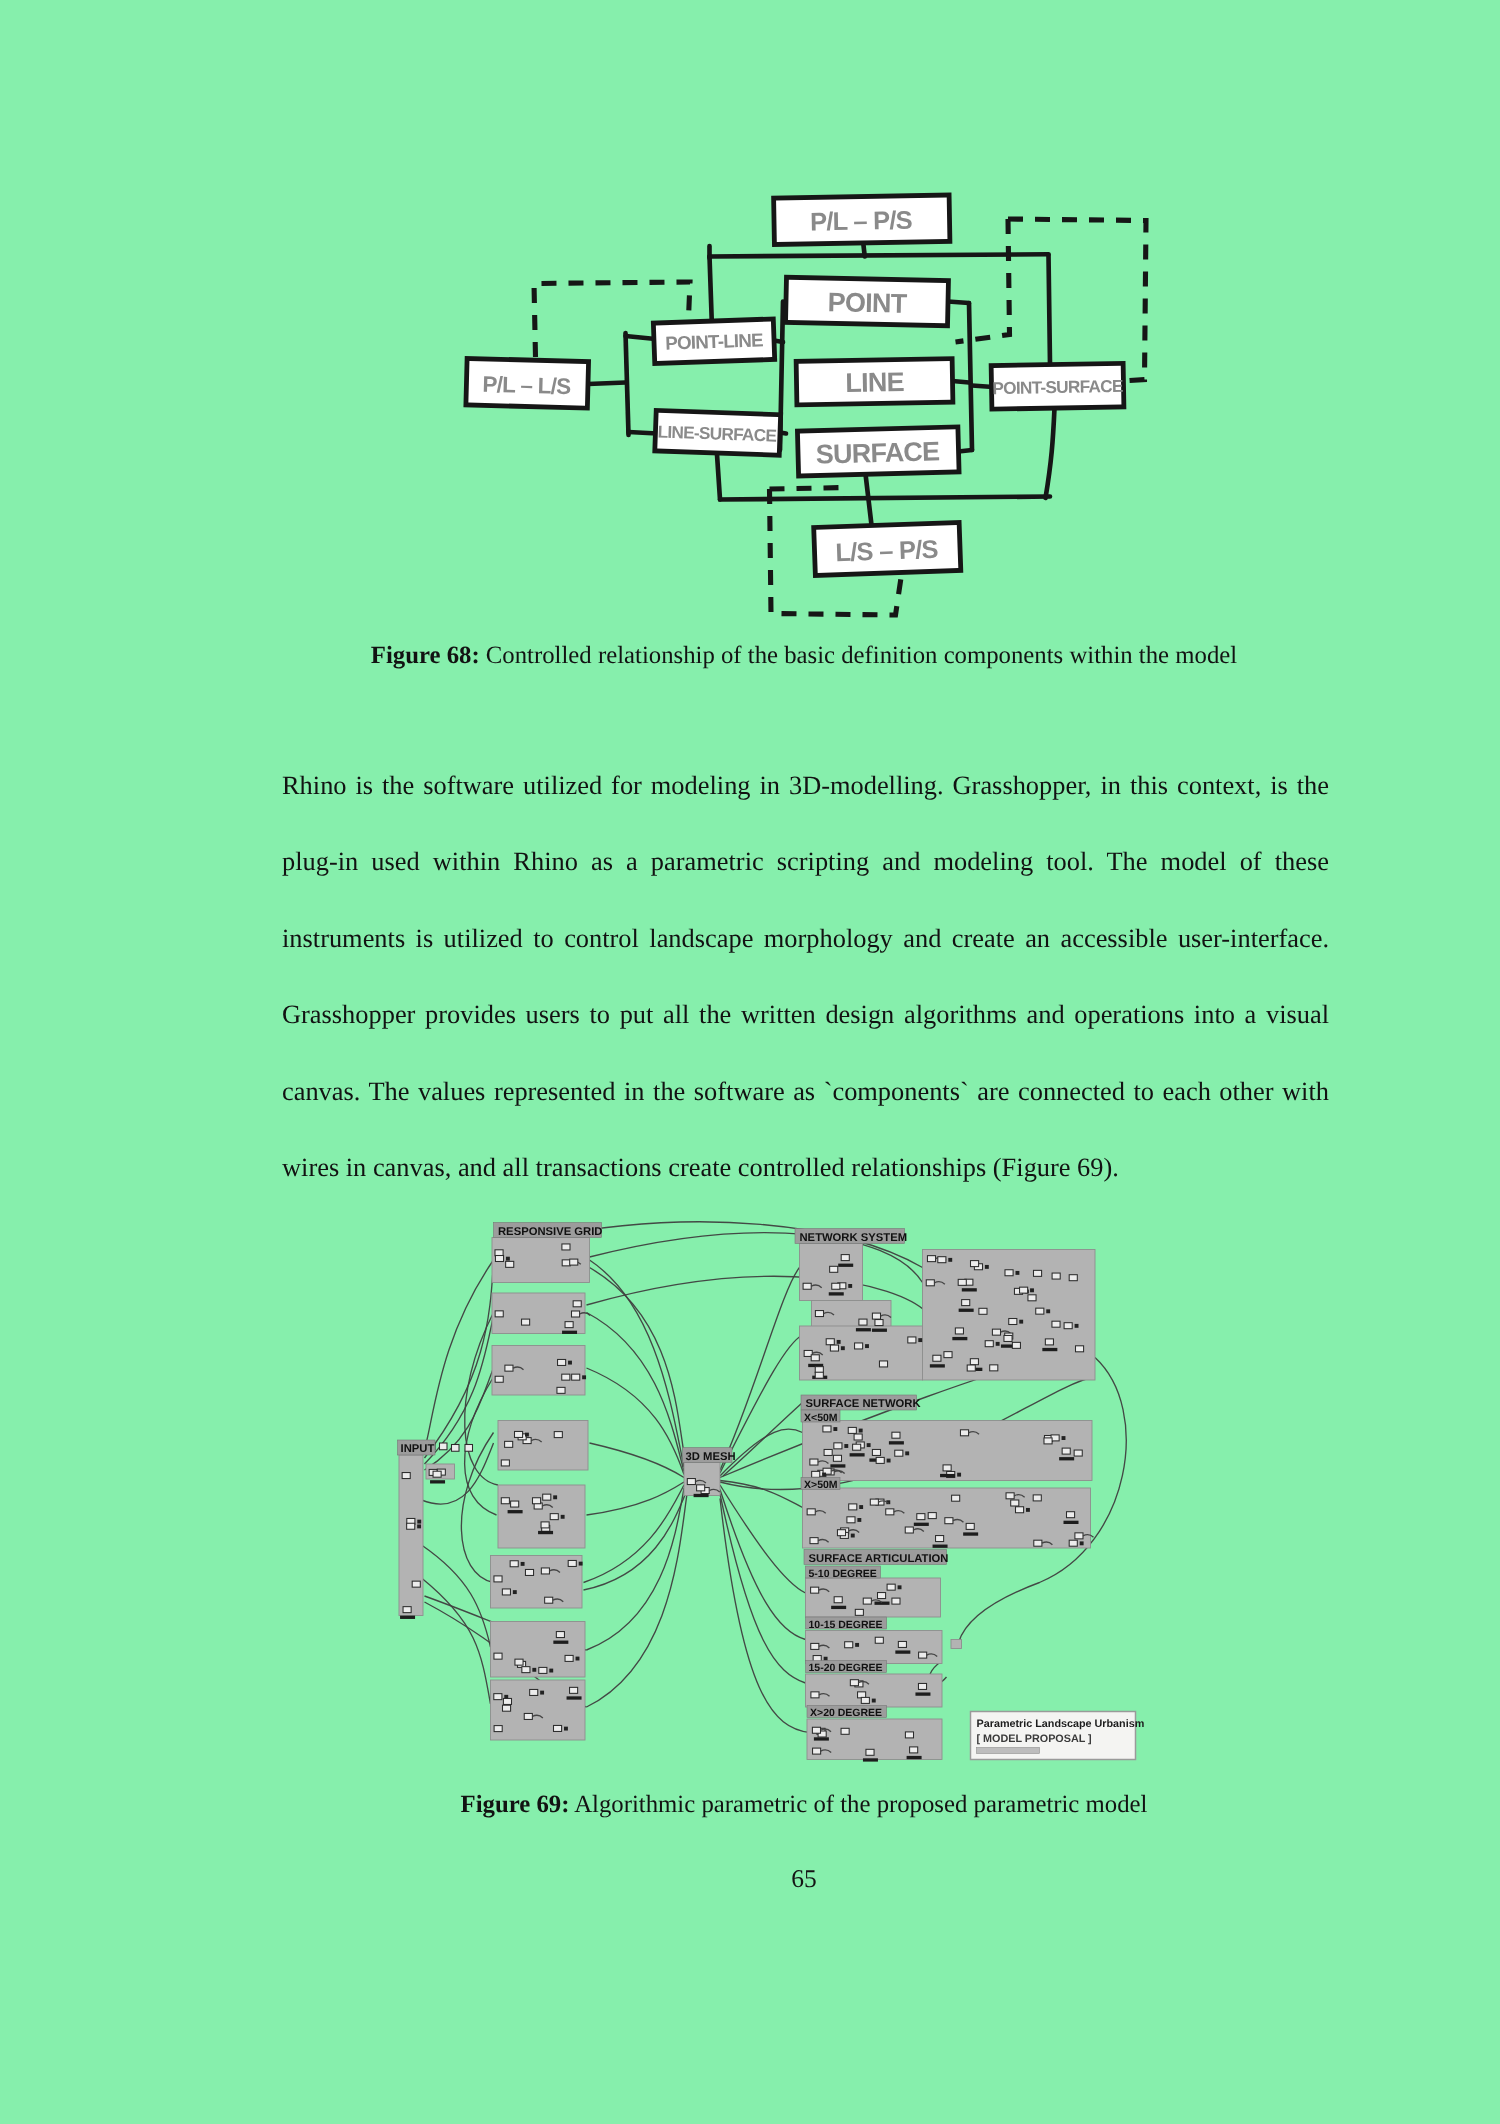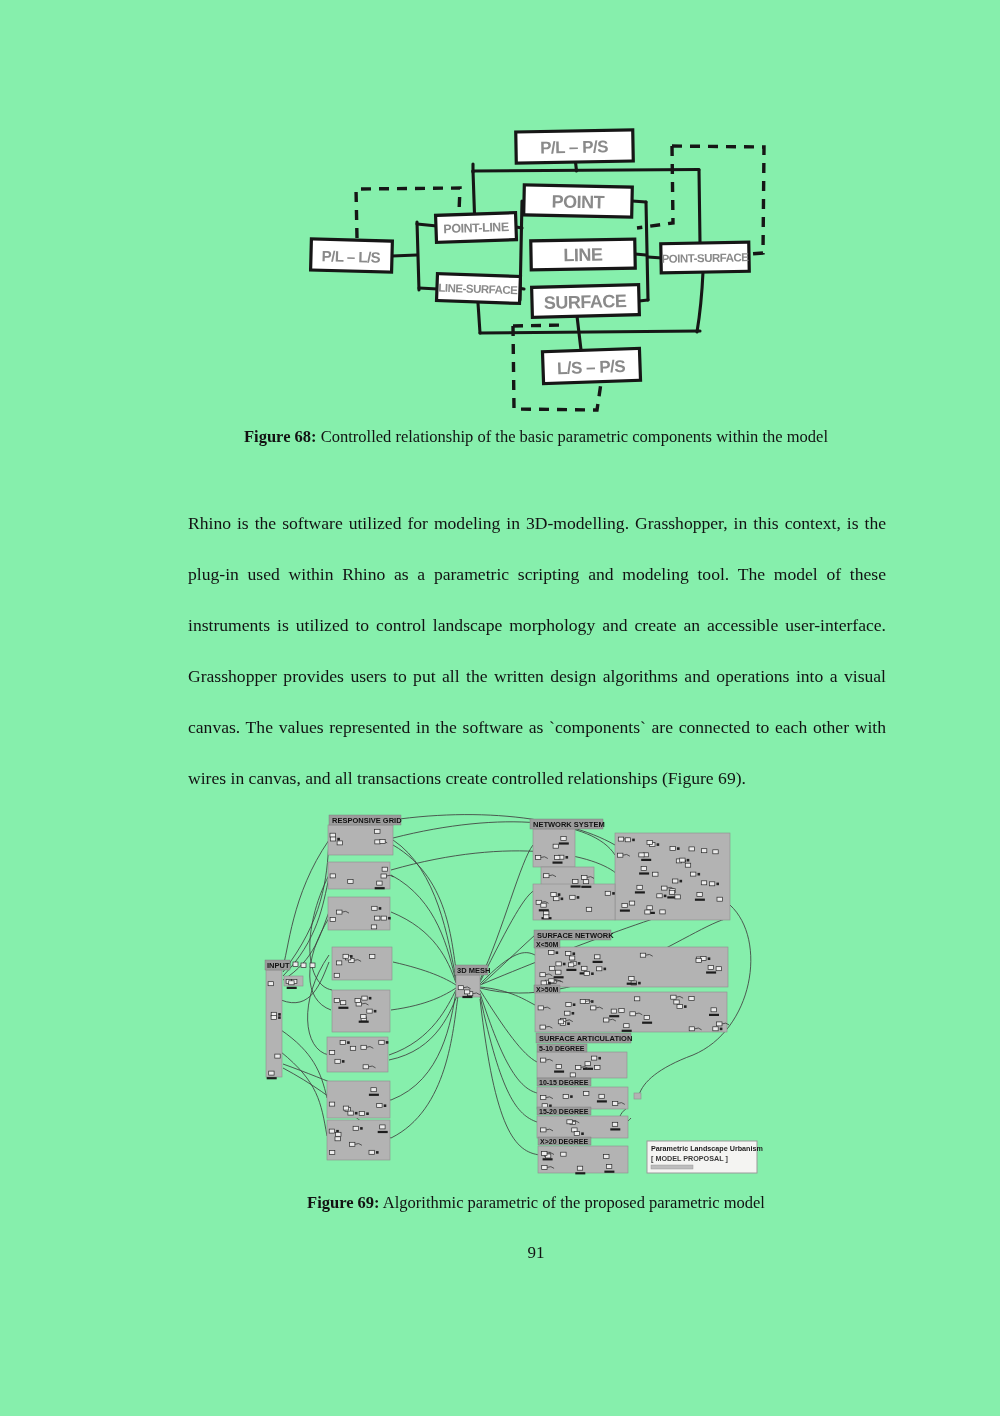--- a/index.html
+++ b/index.html
@@ -98,21 +98,21 @@
       <text class="f68-label" x="405" y="140" font-size="11.5" text-anchor="middle">POINT-SURFACE</text>
     </g>
     <g transform="rotate(-2 291 244)">
       <rect class="f68-box" x="243" y="228" width="97" height="32"></rect>
       <text class="f68-label" x="291" y="251" font-size="17" text-anchor="middle">L/S – P/S</text>
     </g>
   </svg>
 
   <div class="caption" style="top:427px;">
     <span class="cap-label">Figure 68:</span>
-    <span>Controlled relationship of the basic parametric components within the model</span>
+    <span>Controlled relationship of the basic definition components within the model</span>
   </div>
 
   <div class="bodytext">Rhino is the software utilized for modeling in 3D-modelling. Grasshopper, in this context, is the plug-in used within Rhino as a parametric scripting and modeling tool. The model of these instruments is utilized to control landscape morphology and create an accessible user-interface. Grasshopper provides users to put all the written design algorithms and operations into a visual canvas. The values represented in the software as `components` are connected to each other with wires in canvas, and all transactions create controlled relationships (Figure 69).</div>
 
   <svg id="fig69-svg" style="position:absolute;left:263px;top:800px;" width="504" height="384" viewBox="0 0 504 384">
 
     <g id="fig69-wires">
         <path d="M20,172 C60,120 64,80 66,40" class="gh-wire"></path>
         <path d="M20,176 C55,140 60,105 66,77" class="gh-wire"></path>
         <path d="M20,180 C52,160 58,132 66,112" class="gh-wire"></path>
@@ -563,14 +563,14 @@
       <text class="proposal-t2" x="388" y="361" font-size="7.2">[  MODEL PROPOSAL  ]</text>
       <rect x="388" y="365" width="42" height="4" fill="#bdbdbd" stroke="#8e8e8e" stroke-width="0.4"></rect>
     </g>
   </svg>
 
   <div class="caption" style="top:1193px;">
     <span class="cap-label">Figure 69:</span>
     <span>Algorithmic parametric of the proposed parametric model</span>
   </div>
 
-  <div class="pagenum">91</div>
+  <div class="pagenum">65</div>
 </div>
 
 </body></html>

